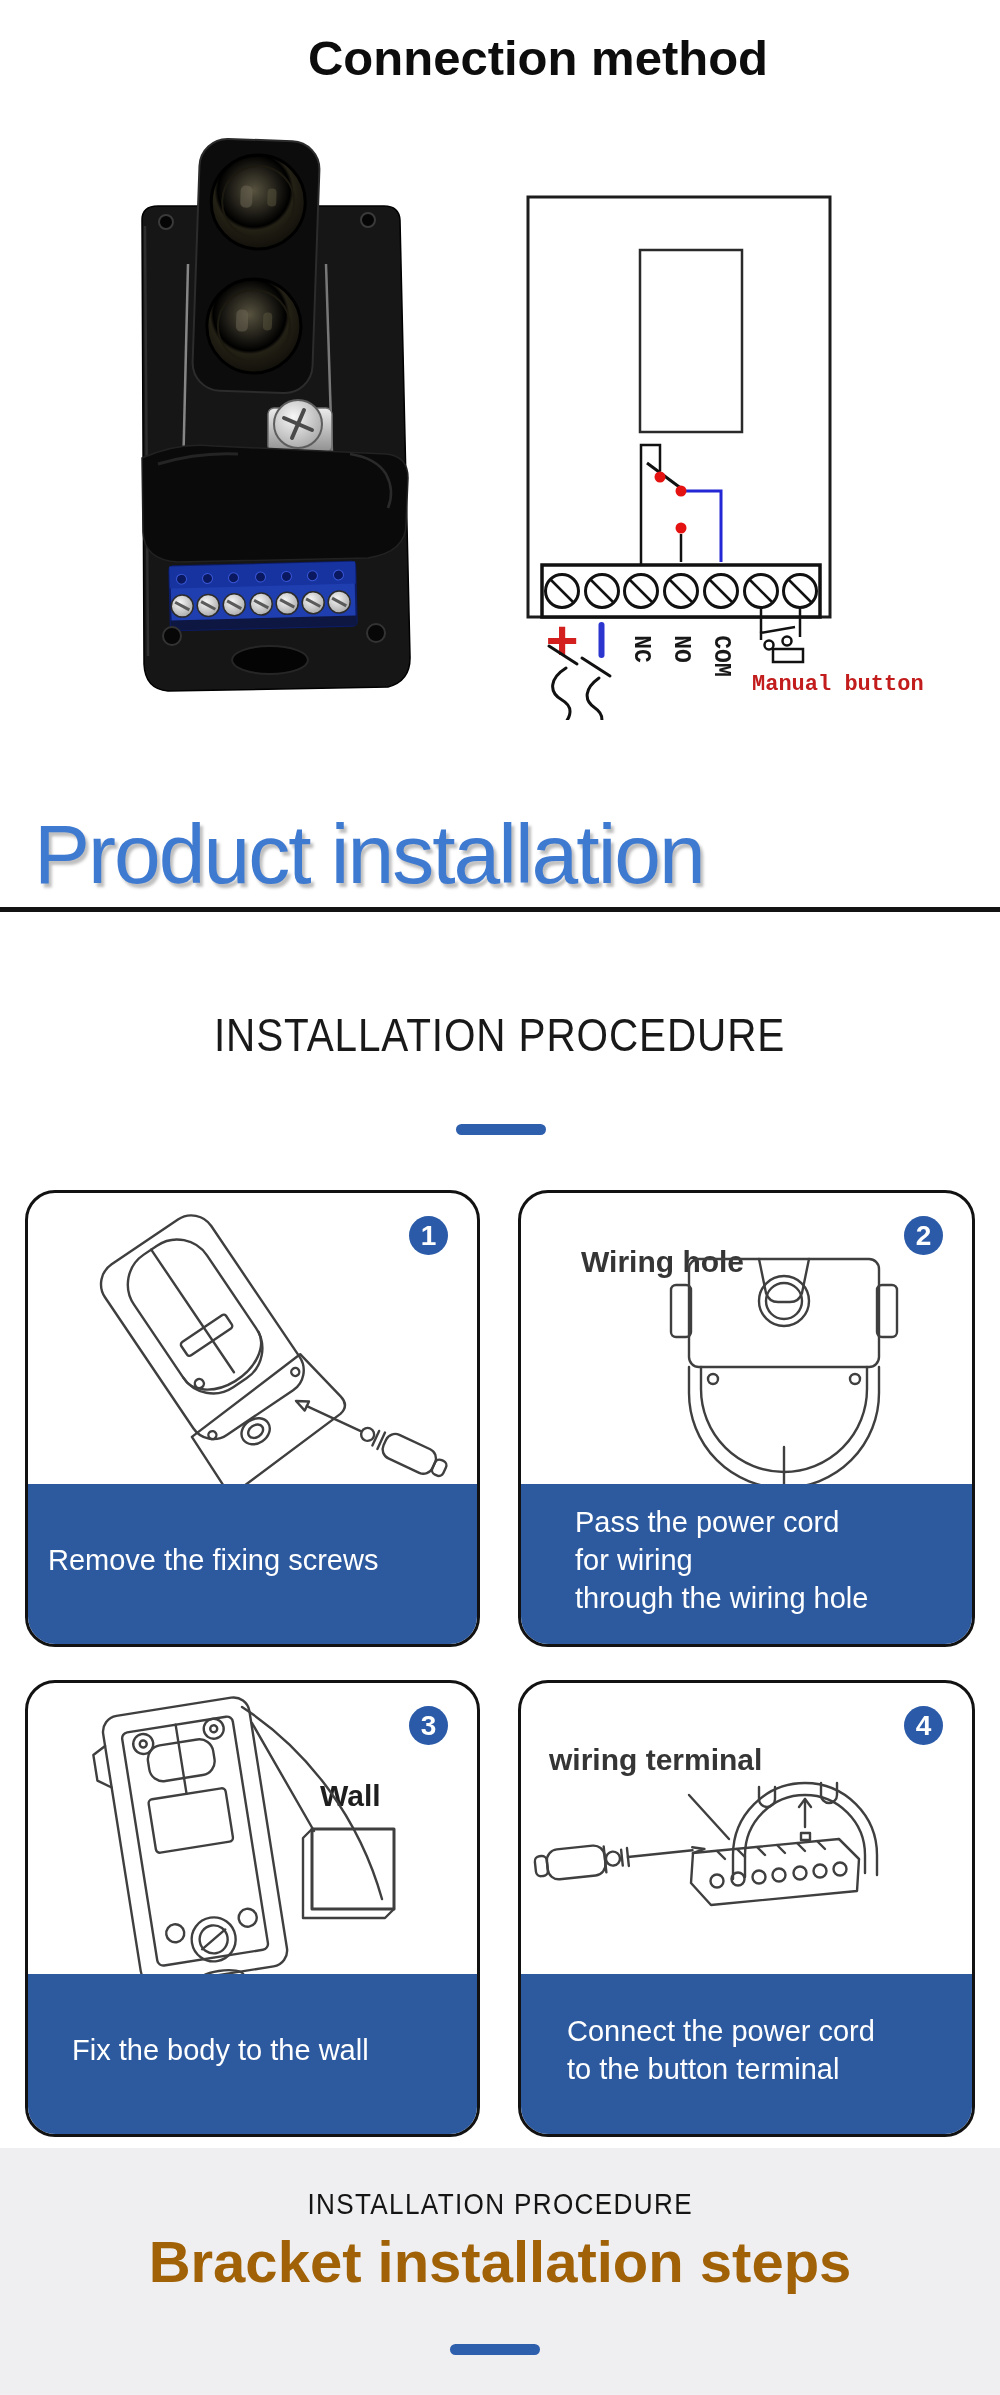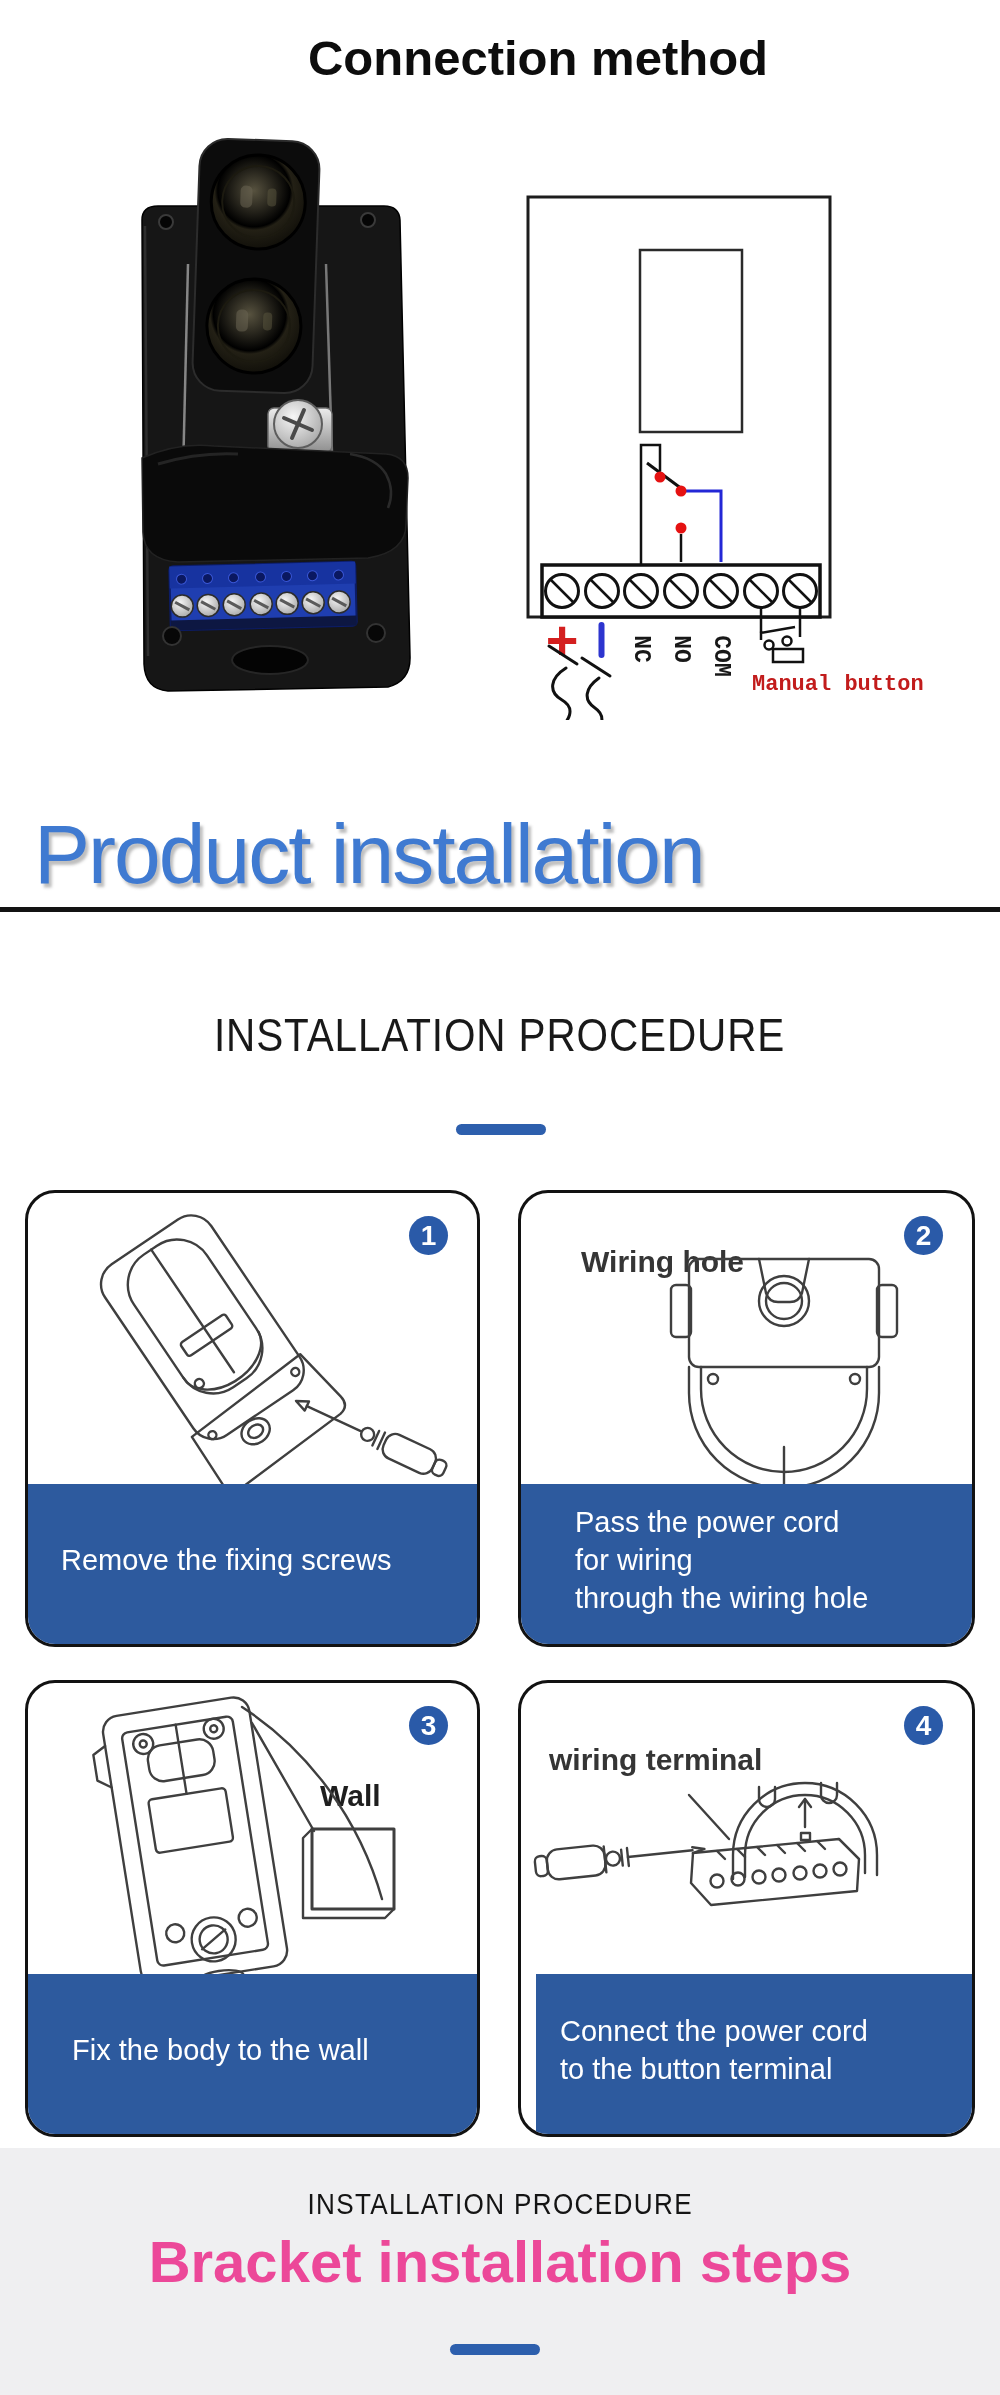--- a/index.html
+++ b/index.html
@@ -41,21 +41,21 @@
            background:var(--badge_blue); color:#fff; font-size:28px; font-weight:700;
            display:flex; align-items:center; justify-content:center; }
   .annot { position:absolute; font-weight:700; font-size:30px; color:#353535; white-space:nowrap; }
   .art { position:absolute; left:0; top:0; }
   .art g { stroke:#3f3f3f; stroke-width:2.4; fill:none; stroke-linejoin:round; stroke-linecap:round; }
 
   
   #footer { left:0; top:2148px; width:1000px; height:247px; background:var(--footer_bg); }
   #footer-kicker { left:0; top:2188px; width:1000px; text-align:center; font-size:29px; font-weight:500; color:#141414; }
   #footer-kicker span { display:inline-block; transform:scaleX(0.9); letter-spacing:1.5px; white-space:nowrap; }
-  #footer-title { left:0; top:2228px; width:1000px; text-align:center; font-size:58px; font-weight:700; color:#ec4899; }
+  #footer-title { left:0; top:2228px; width:1000px; text-align:center; font-size:58px; font-weight:700; color:#a16207; }
 </style>
 </head>
 <body>
 
 <div id="page">
 
   <h1 id="conn-title" class="abs">Connection method</h1>
 
   <svg id="photo" class="abs" width="310" height="560" viewBox="0 0 310 560">
     <defs>
@@ -230,21 +230,21 @@
         <circle cx="79" cy="0" r="6.5"></circle>
         <line x1="88" y1="-8" x2="88" y2="8"></line>
         <line x1="94" y1="-9" x2="94" y2="9"></line>
         <rect x="98" y="-13" width="54" height="26" rx="10"></rect>
         <rect x="152" y="-8" width="12" height="16" rx="5"></rect>
       </g>
     </svg>
     <div class="badge">
       <span>1</span>
     </div>
-    <div class="band" style="padding-left:33px;">
+    <div class="band" style="padding-left:20px;">
       <span>Remove the fixing screws</span>
     </div>
   </div>
 
   <div class="card" style="left:518px; top:1190px; width:457px;">
     <div class="annot" style="left:60px; top:52px;">Wiring hole</div>
     <svg class="art" width="451" height="296" viewBox="0 0 451 296">
       <g>
         <rect x="150" y="92" width="20" height="52" rx="5"></rect>
         <rect x="356" y="92" width="20" height="52" rx="5"></rect>
@@ -342,21 +342,21 @@
           <line x1="19" y1="-9" x2="19" y2="9"></line>
           <line x1="19" y1="0" x2="84" y2="0"></line>
           <path d="M84,-3 l12,3 l-12,3"></path>
         </g>
         <line x1="168" y1="112" x2="208" y2="156"></line>
       </g>
     </svg>
     <div class="badge">
       <span>4</span>
     </div>
-    <div class="band" style="padding-left:24px;margin-left:15px;">
+    <div class="band" style="padding-left:46px;">
       <span>Connect the power cord</span>
       <span>to the button terminal</span>
     </div>
   </div>
 
   <div id="footer" class="abs"></div>
   <div id="footer-kicker" class="abs">
     <span>INSTALLATION PROCEDURE</span>
   </div>
   <div id="footer-title" class="abs">Bracket installation steps</div>

